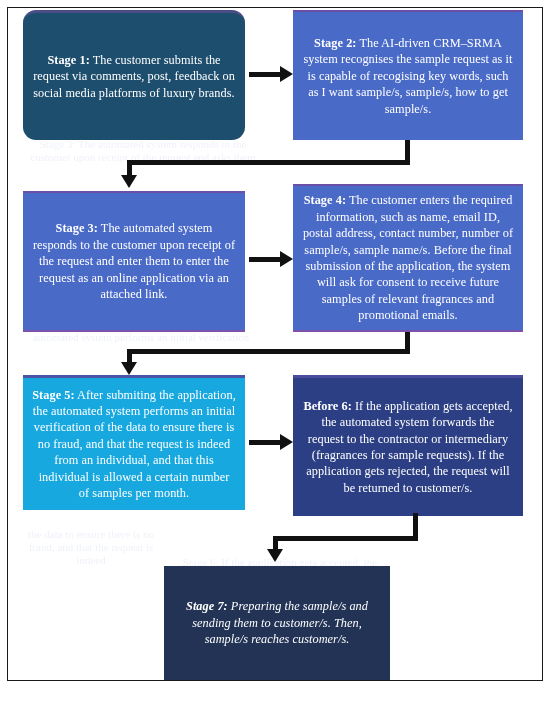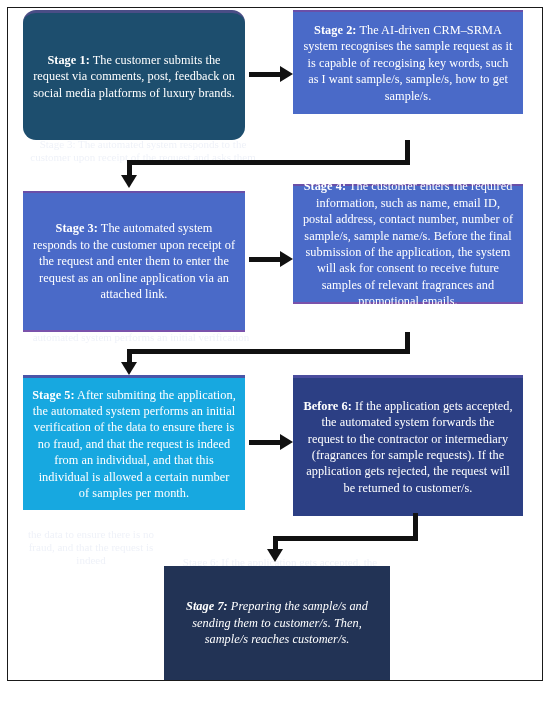--- a/index.html
+++ b/index.html
@@ -86,29 +86,29 @@
 
     <div class="ghost" style="left:20px; top:130px; width:230px;">Stage 3: The automated system responds to the customer upon receipt of the request and asks them</div>
     <div class="ghost" style="left:18px; top:310px; width:230px;">Stage 5: After submiting the application, the automated system performs an initial verification</div>
     <div class="ghost" style="left:162px; top:548px; width:220px;">Stage 6: If the application gets accepted, the automated system will ask for consent to receive future samples</div>
     <div class="ghost" style="left:18px; top:520px; width:130px;">the data to ensure there is no fraud, and that the request is indeed</div>
 
     <div class="box c-teal" style="left:15px; top:2px; width:222px; height:130px;">
       <span class="t"><b>Stage 1:</b><span> The customer submits the request via comments, post, feedback on social media platforms of luxury brands.</span></span>
     </div>
 
-    <div class="box c-royal2" style="left:285px; top:2px; width:230px; height:104px;">
+    <div class="box c-royal2" style="left:285px; top:2px; width:230px; height:130px;">
       <span class="t"><b>Stage 2:</b><span> The AI-driven CRM–SRMA system recognises the sample request as it is capable of recogising key words, such as I want sample/s, sample/s, how to get sample/s.</span></span>
     </div>
 
     <div class="box c-royal" style="left:15px; top:183px; width:222px; height:141px;">
       <span class="t"><b>Stage 3:</b><span> The automated system responds to the customer upon receipt of the request and enter them to enter the request as an online application via an attached link.</span></span>
     </div>
 
-    <div class="box c-royal" style="left:285px; top:176px; width:230px; height:120px;">
+    <div class="box c-royal" style="left:285px; top:176px; width:230px; height:148px;">
       <span class="t"><b>Stage 4:</b><span> The customer enters the required information, such as name, email ID, postal address, contact number, number of sample/s, sample name/s. Before the final submission of the application, the system will ask for consent to receive future samples of relevant fragrances and promotional emails.</span></span>
     </div>
 
     <div class="box c-cyan" style="left:15px; top:367px; width:222px; height:135px;">
       <span class="t"><b>Stage 5:</b><span> After submiting the application, the automated system performs an initial verification of the data to ensure there is no fraud, and that the request is indeed from an individual, and that this individual is allowed a certain number of samples per month.</span></span>
     </div>
 
     <div class="box c-navy" style="left:285px; top:367px; width:230px; height:141px;">
       <span class="t"><b>Before 6:</b><span> If the application gets accepted, the automated system forwards the request to the contractor or intermediary (fragrances for sample requests). If the application gets rejected, the request will be returned to customer/s.</span></span>
     </div>

